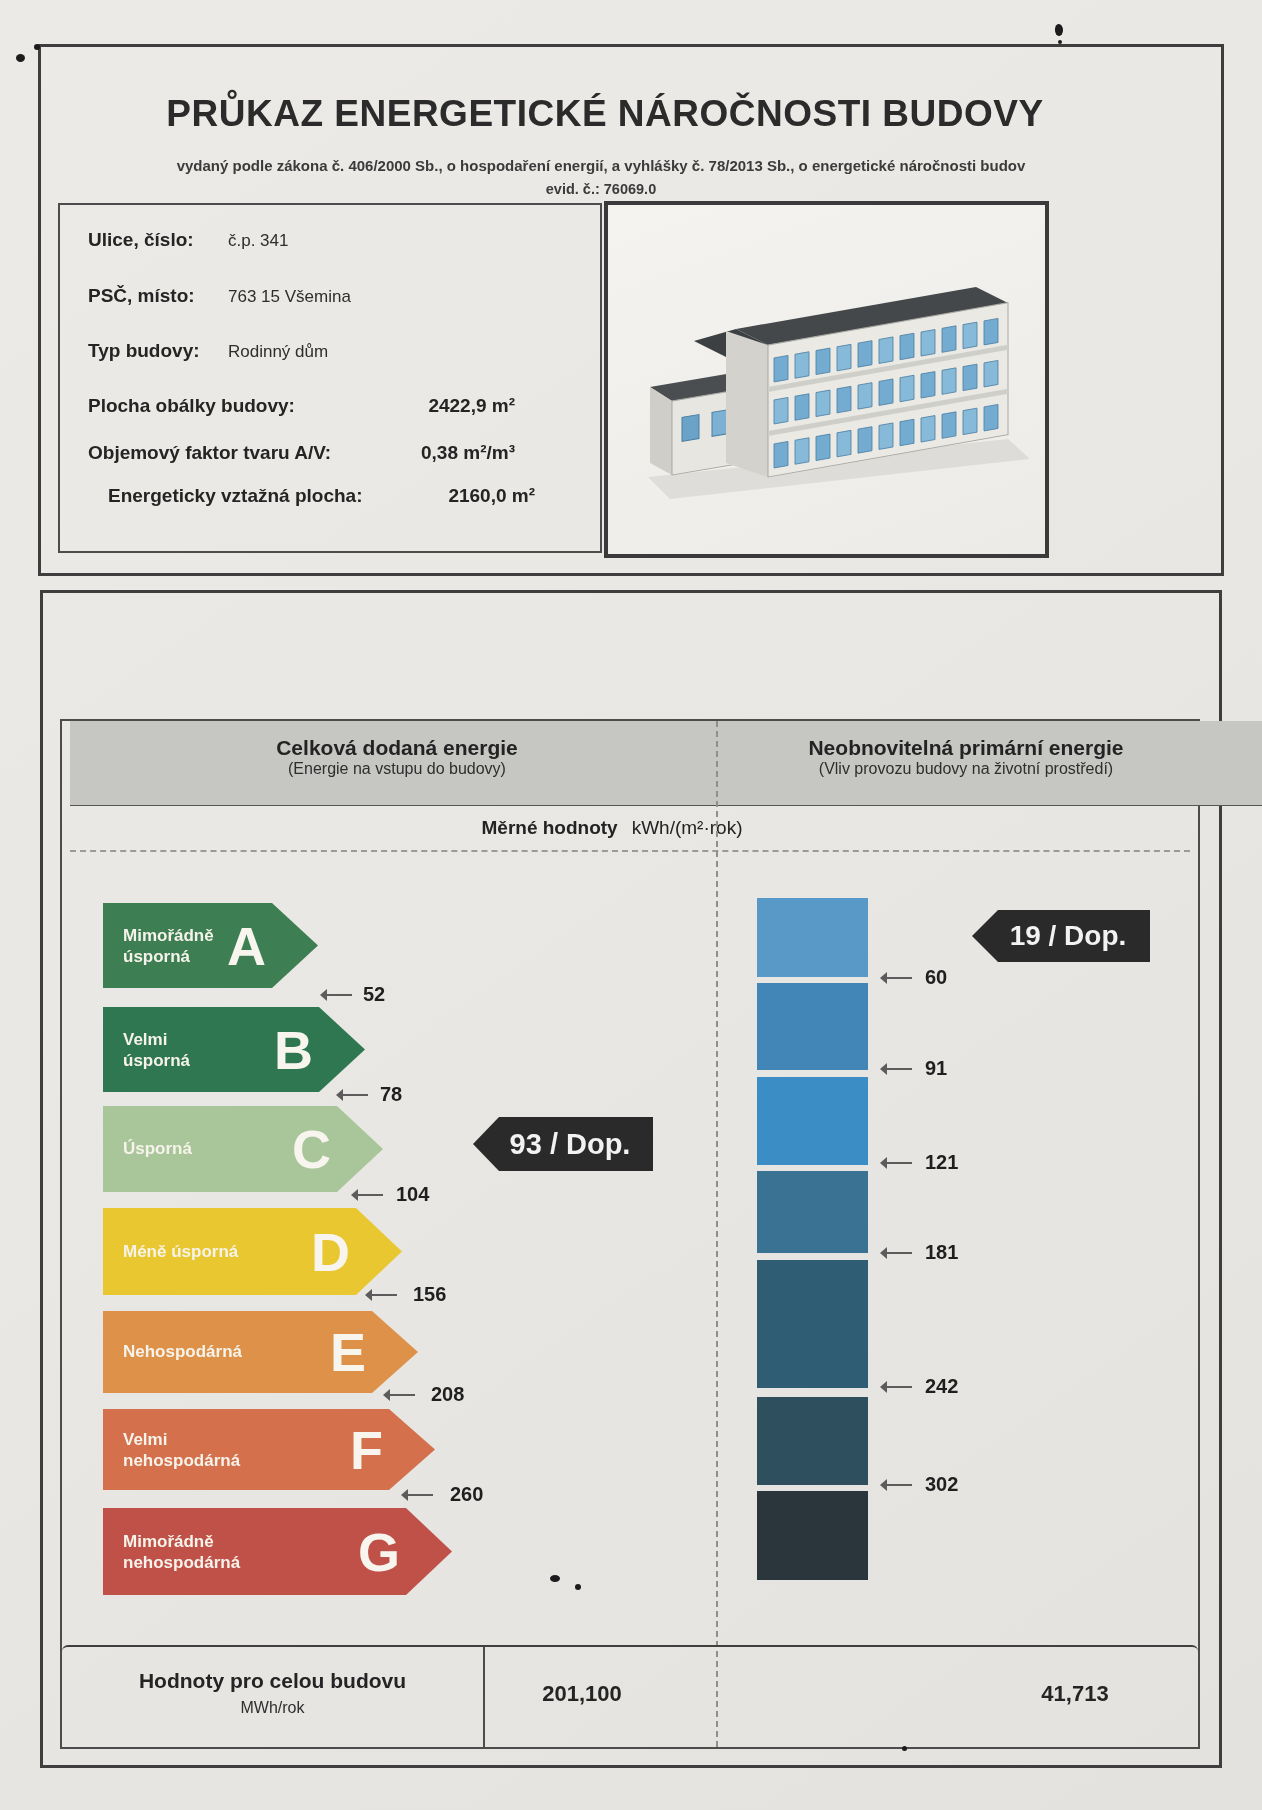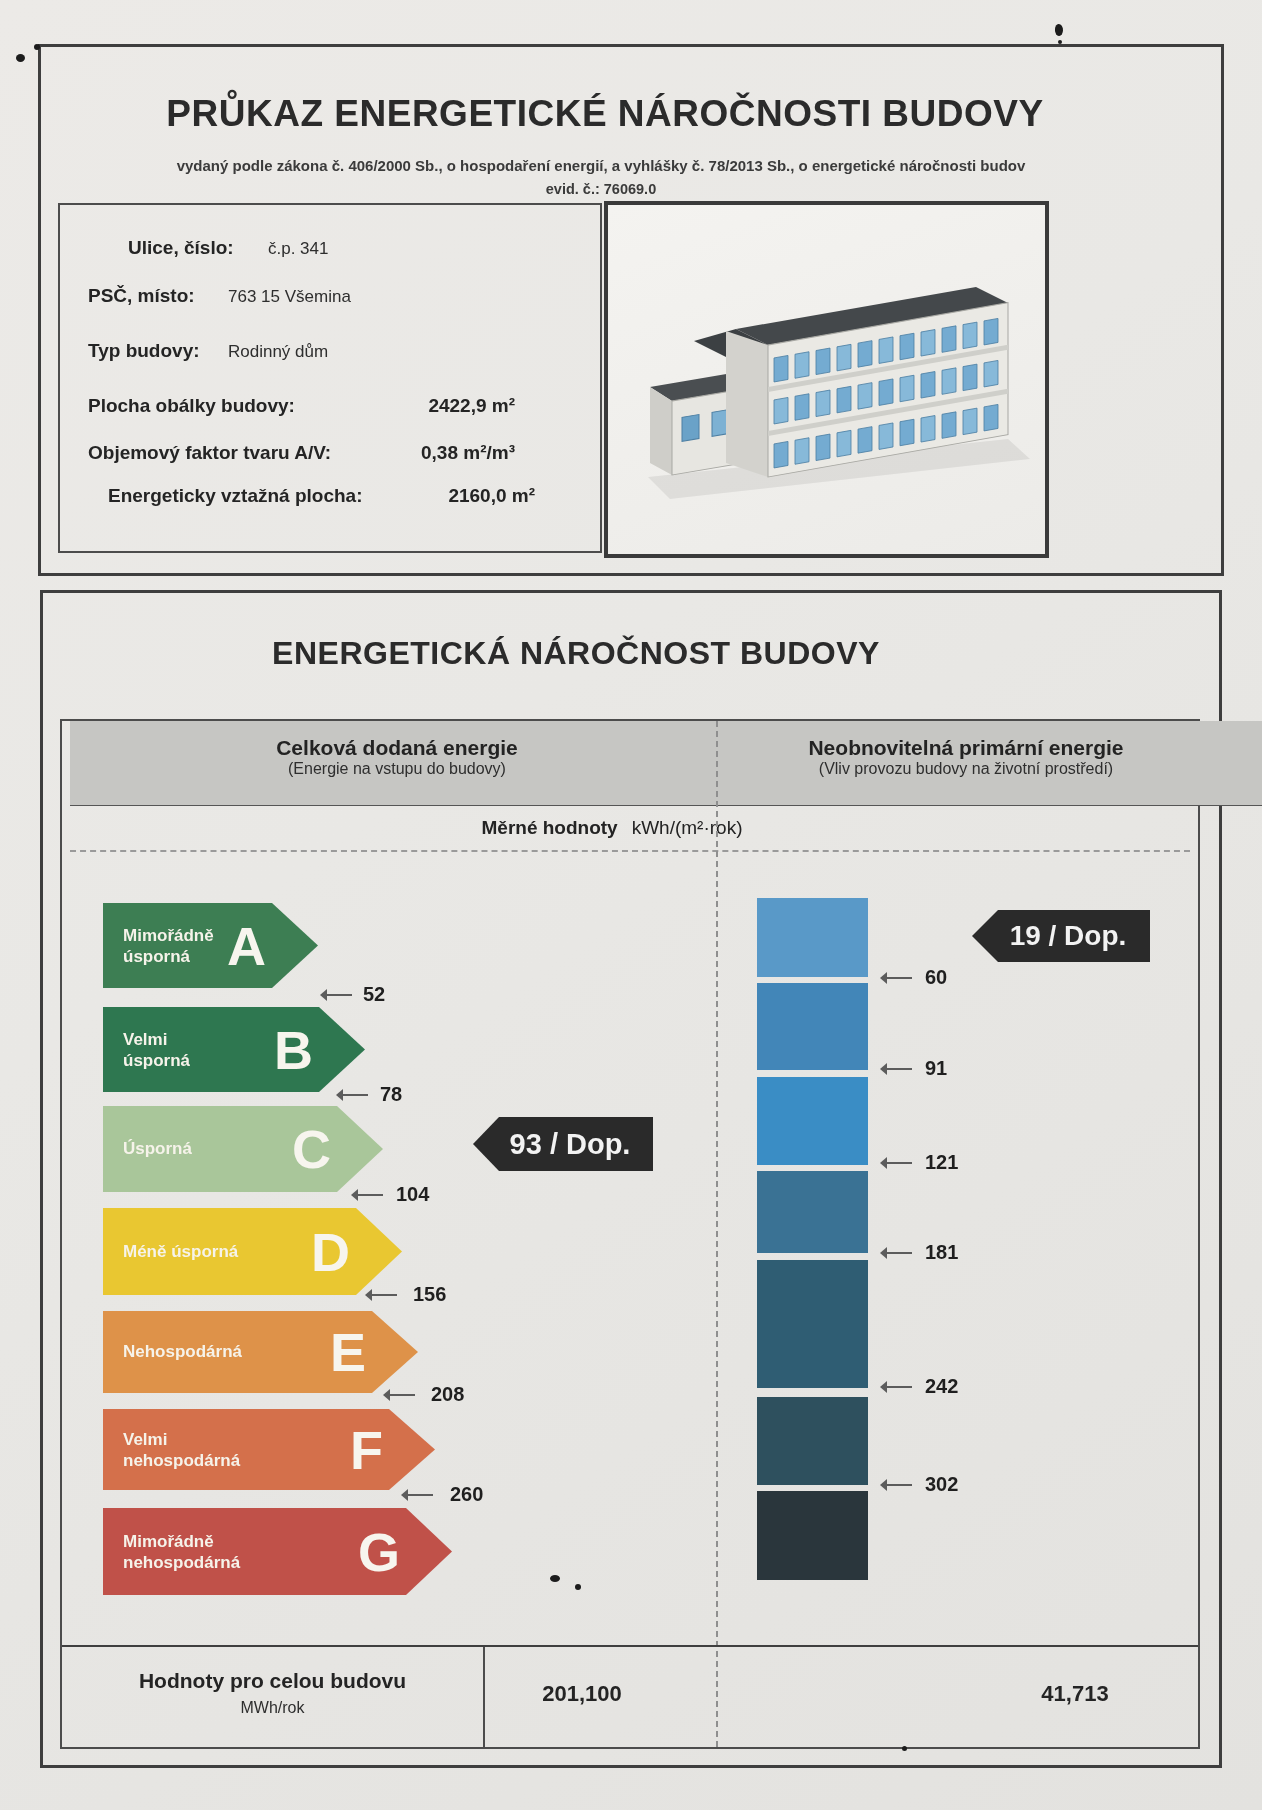--- a/index.html
+++ b/index.html
@@ -44,21 +44,21 @@
   .tick-arrow{position:absolute;width:30px;height:2px;background:#5c5c5c;top:-1px;}
   .tick-arrow::before{content:'';position:absolute;left:-2px;top:-5px;border:6px solid transparent;
                       border-right:7px solid #5c5c5c;border-left:0;}
   .tick-num{position:absolute;top:-12px;font-size:20px;font-weight:600;color:#1f1f1f;}
   .block{position:absolute;left:695px;width:111px;}
   .badge{position:absolute;background:#2a2a2a;color:#f2f2f2;font-weight:bold;
          clip-path:polygon(0 50%,26px 0,100% 0,100% 100%,26px 100%);
          display:flex;align-items:center;justify-content:center;padding-left:14px;box-sizing:border-box;}
   .badge-left{left:411px;top:396px;width:180px;height:54px;font-size:29px;}
   .badge-right{left:910px;top:189px;width:178px;height:52px;font-size:28px;}
-  .totals-row{left:0;top:924px;width:1136px;height:100px;border-top:2px solid #3f3f3f;}
+  .totals-row{left:0;top:924px;width:1136px;height:100px;border-top:2px solid #3f3f3f;border-radius:6px;}
   .totals-div{position:absolute;left:421px;top:0;height:100px;width:0;border-left:2px solid #4c4c4c;}
   .totals-label{position:absolute;left:0;top:22px;width:421px;text-align:center;font-size:21px;
                 font-weight:bold;color:#242424;}
   .totals-unit{position:absolute;left:0;top:52px;width:421px;text-align:center;font-size:16px;color:#2e2e2e;}
   .totals-val{position:absolute;top:34px;font-size:22px;font-weight:bold;color:#242424;text-align:center;}
   .tv-left{left:420px;width:200px;}
   .tv-right{left:893px;width:240px;}
   
   .dot{position:absolute;border-radius:50%;background:#1c1c1c;}
 </style>
@@ -67,21 +67,21 @@
 
 <div class="page">
 
   <div class="abs sec-top">
     <div class="abs doc-title">PRŮKAZ ENERGETICKÉ NÁROČNOSTI BUDOVY</div>
     <div class="abs doc-sub">vydaný podle zákona č. 406/2000 Sb., o hospodaření energií, a vyhlášky č. 78/2013 Sb., o energetické náročnosti budov</div>
     <div class="abs doc-evid">evid. č.: 76069.0</div>
 
     <div class="abs info-box">
       <div id="info-fields">
-          <div class="info-row" style="top: 32px; margin-left: 40px;">
+          <div class="info-row" style="top: 24px;">
             <span class="info-label">Ulice, číslo:</span>
             <span class="info-val">č.p. 341</span>
           </div>
           <div class="info-row" style="top: 80px;">
             <span class="info-label">PSČ, místo:</span>
             <span class="info-val">763 15  Všemina</span>
           </div>
           <div class="info-row" style="top: 135px;">
             <span class="info-label">Typ budovy:</span>
             <span class="info-val">Rodinný dům</span>
@@ -160,21 +160,20 @@
             <rect x="174" y="100" width="14" height="24"></rect>
               <rect x="195" y="100" width="14" height="24" fill="#87b9d9"></rect>
             <rect x="216" y="100" width="14" height="24"></rect>
           </g>
         </g>
       </svg>
     </div>
   </div>
 
   <div class="abs sec-bot">
-    <div class="abs sec-title">ENERGETICKÁ NÁROČNOST BUDOVY</div>
 
     <div class="abs table">
       <div class="abs band">
         <div class="band-col" style="left:0;width:654px;">
           <div class="band-title">Celková dodaná energie</div>
           <div class="band-sub">(Energie na vstupu do budovy)</div>
         </div>
         <div class="band-col" style="left:656px;width:480px;">
           <div class="band-title">Neobnovitelná primární energie</div>
           <div class="band-sub">(Vliv provozu budovy na životní prostředí)</div>

